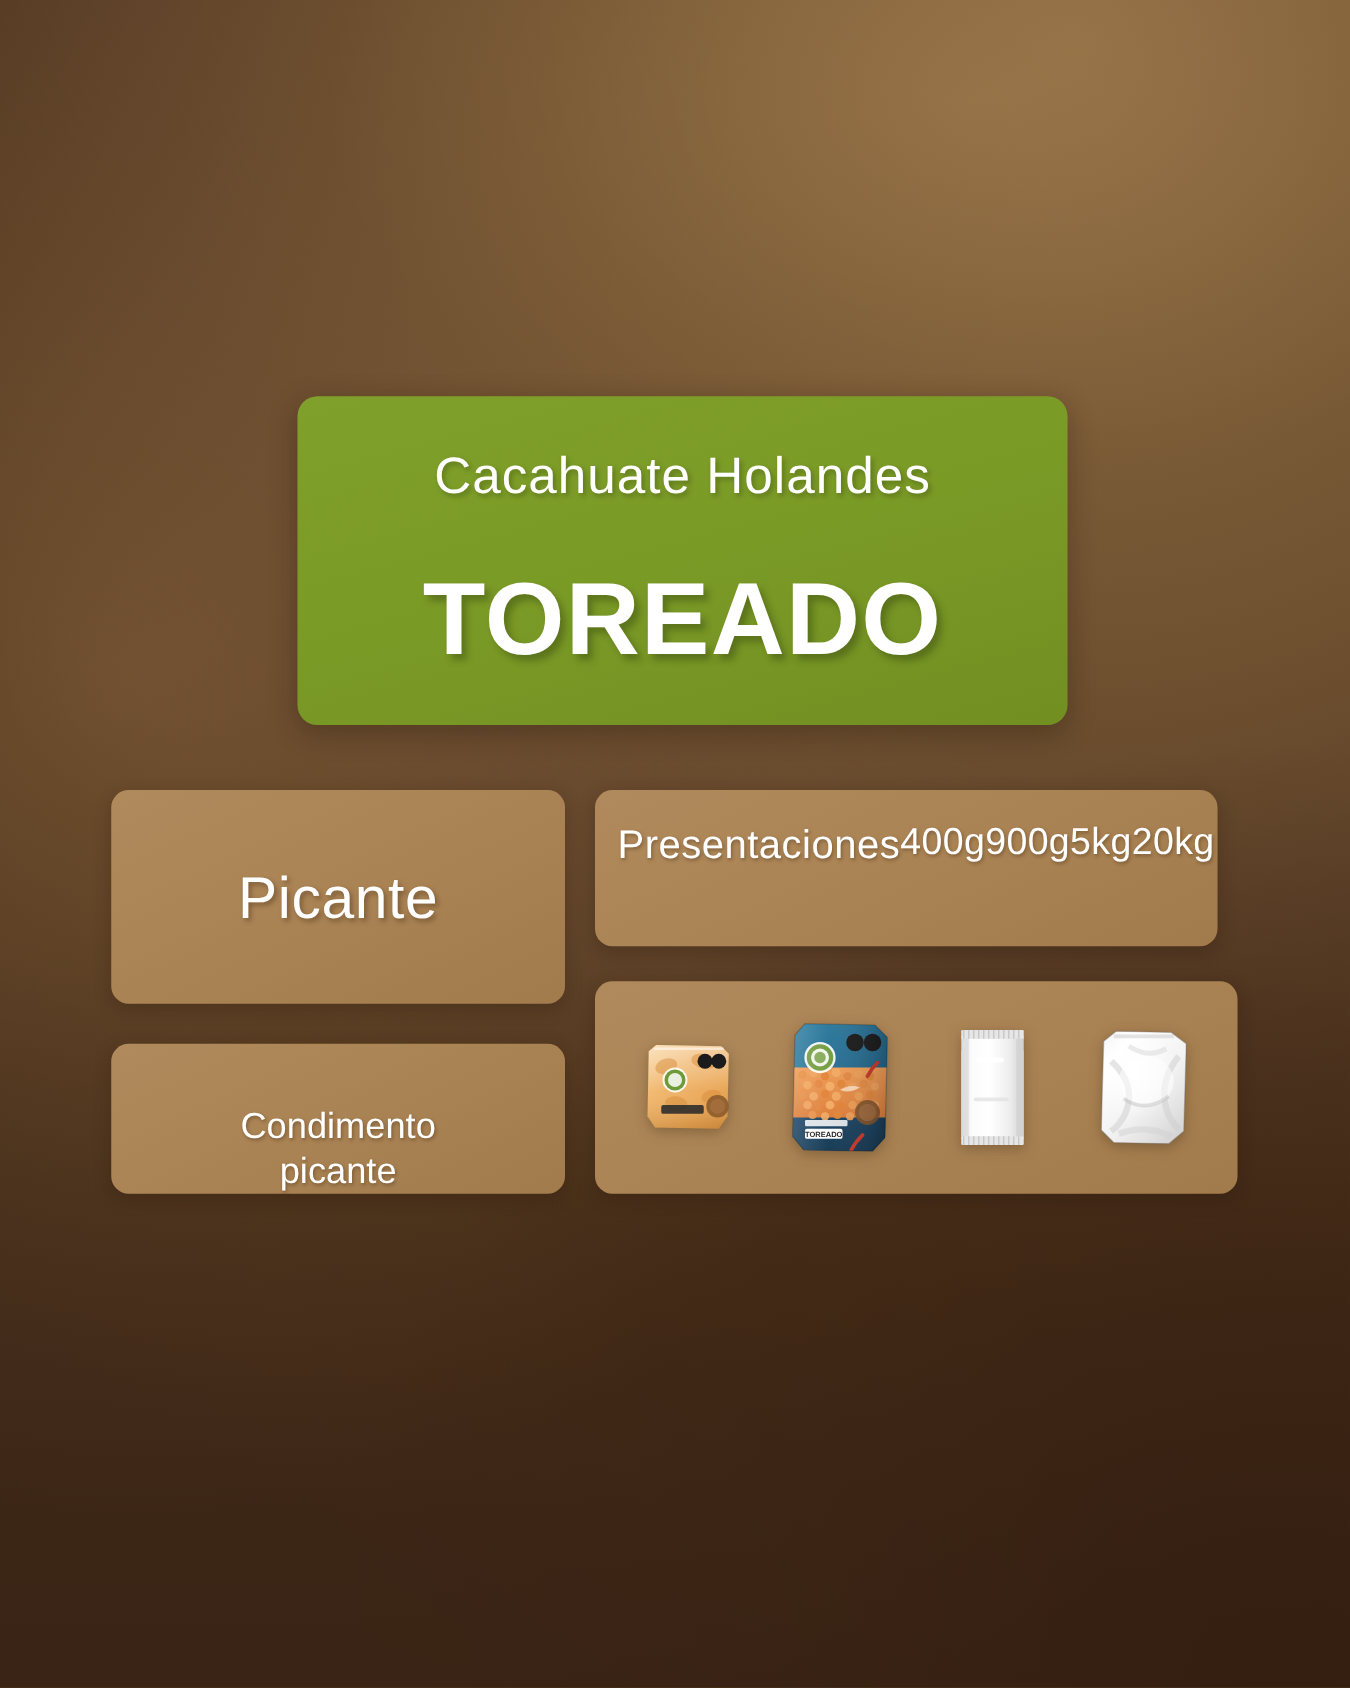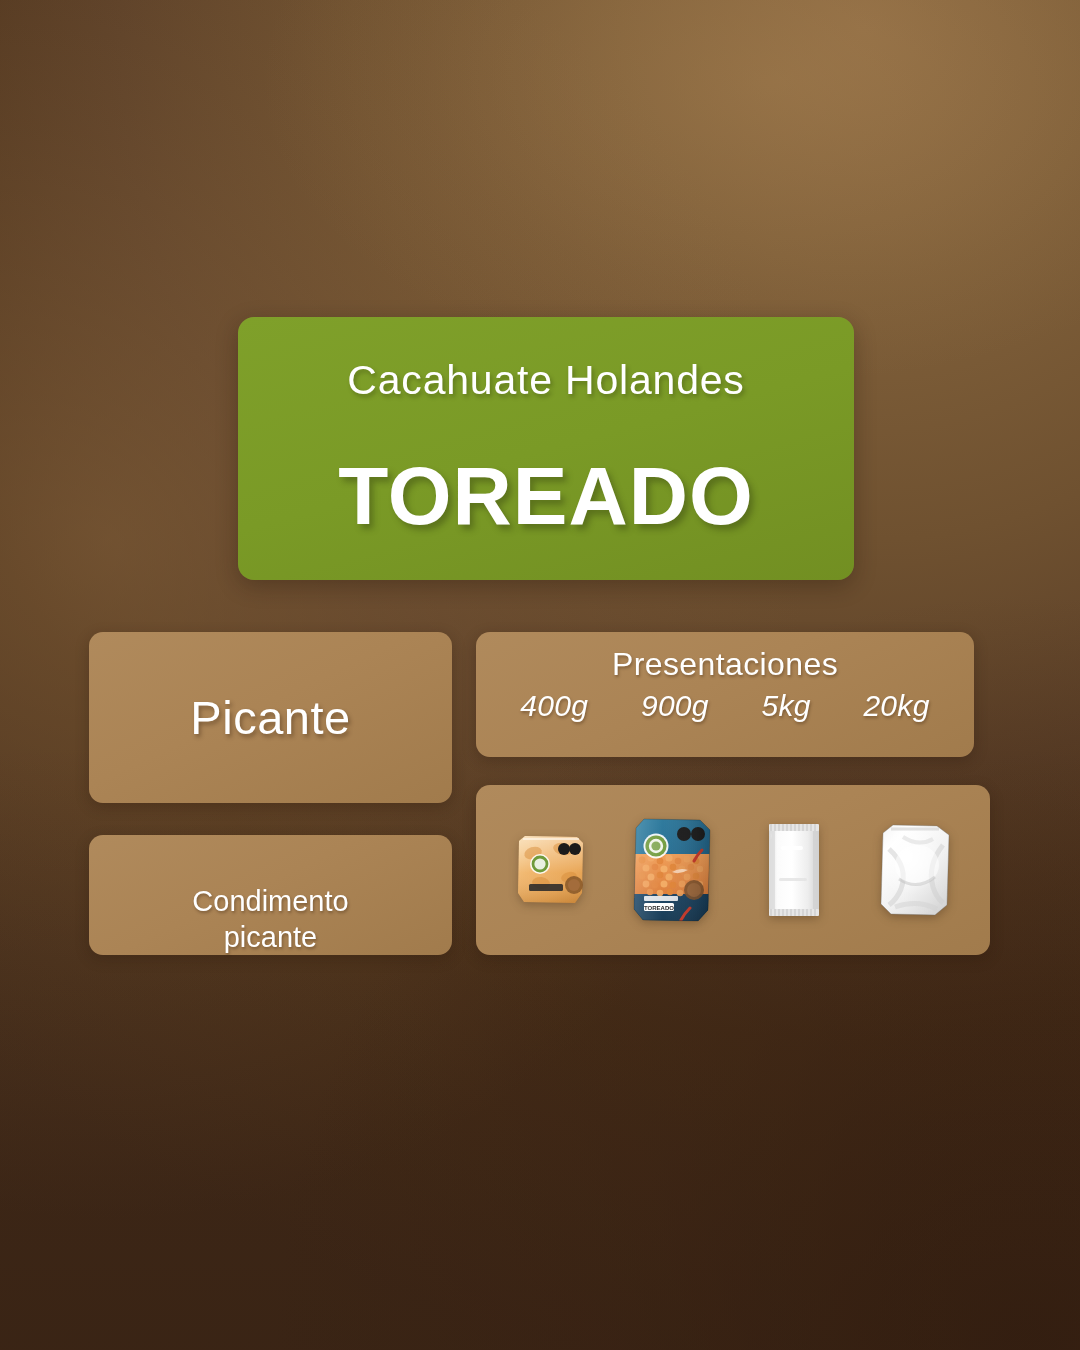--- a/index.html
+++ b/index.html
@@ -132,39 +132,37 @@
     text-align: center;
     text-shadow: 1px 2px 3px rgba(60,36,16,0.42);
   }
 
   
   #presentations-card {
     left: 476px;
     top: 632px;
     width: 498px;
     height: 125px;
-    padding: 14px 18px 0 18px;
-    display: flex;
-    flex-direction: column;
-    align-items: center;
+    padding: 25px 18px 0 18px;
+    display: flex;
+    flex-direction: row;
   }
   #presentations-title {
     color: #ffffff;
     font-size: 32px;
     font-weight: 300;
     letter-spacing: 0.4px;
     text-shadow: 1px 2px 3px rgba(60,36,16,0.40);
     margin-bottom: 6px;
   }
   #presentations-sizes {
     width: 100%;
     display: flex;
     justify-content: space-around;
     align-items: baseline;
-    font-style: italic;
   }
   .size-chip {
     color: #ffffff;
     font-size: 30px;
     font-weight: 300;
     letter-spacing: 0.3px;
     text-shadow: 1px 2px 3px rgba(60,36,16,0.40);
   }
 
   

